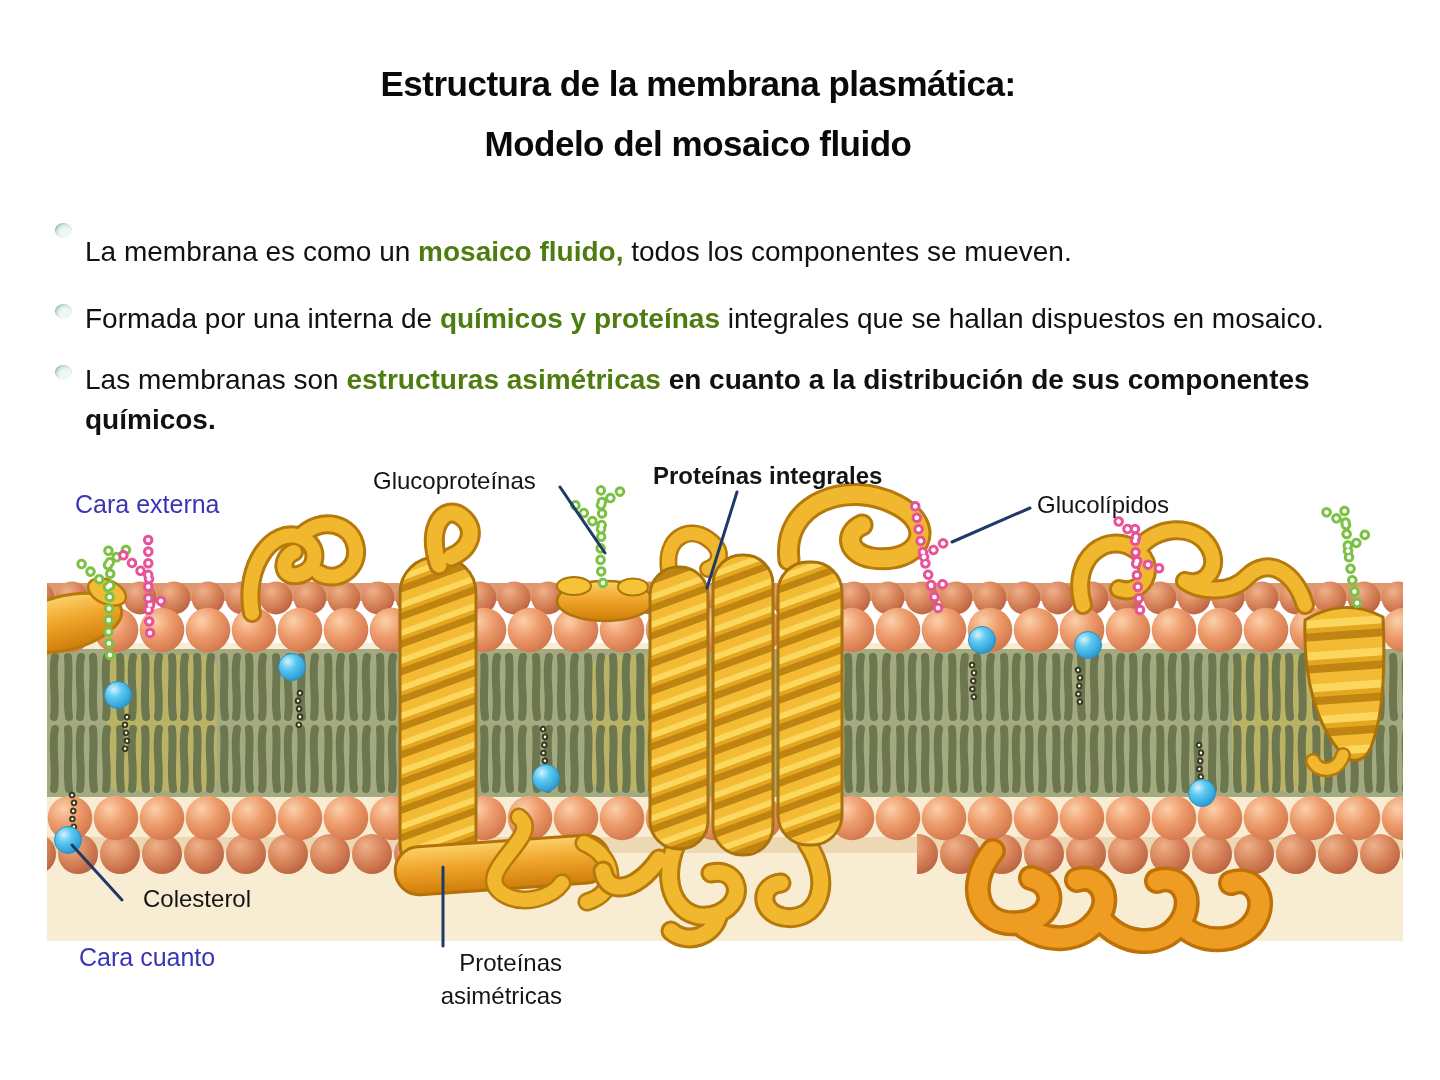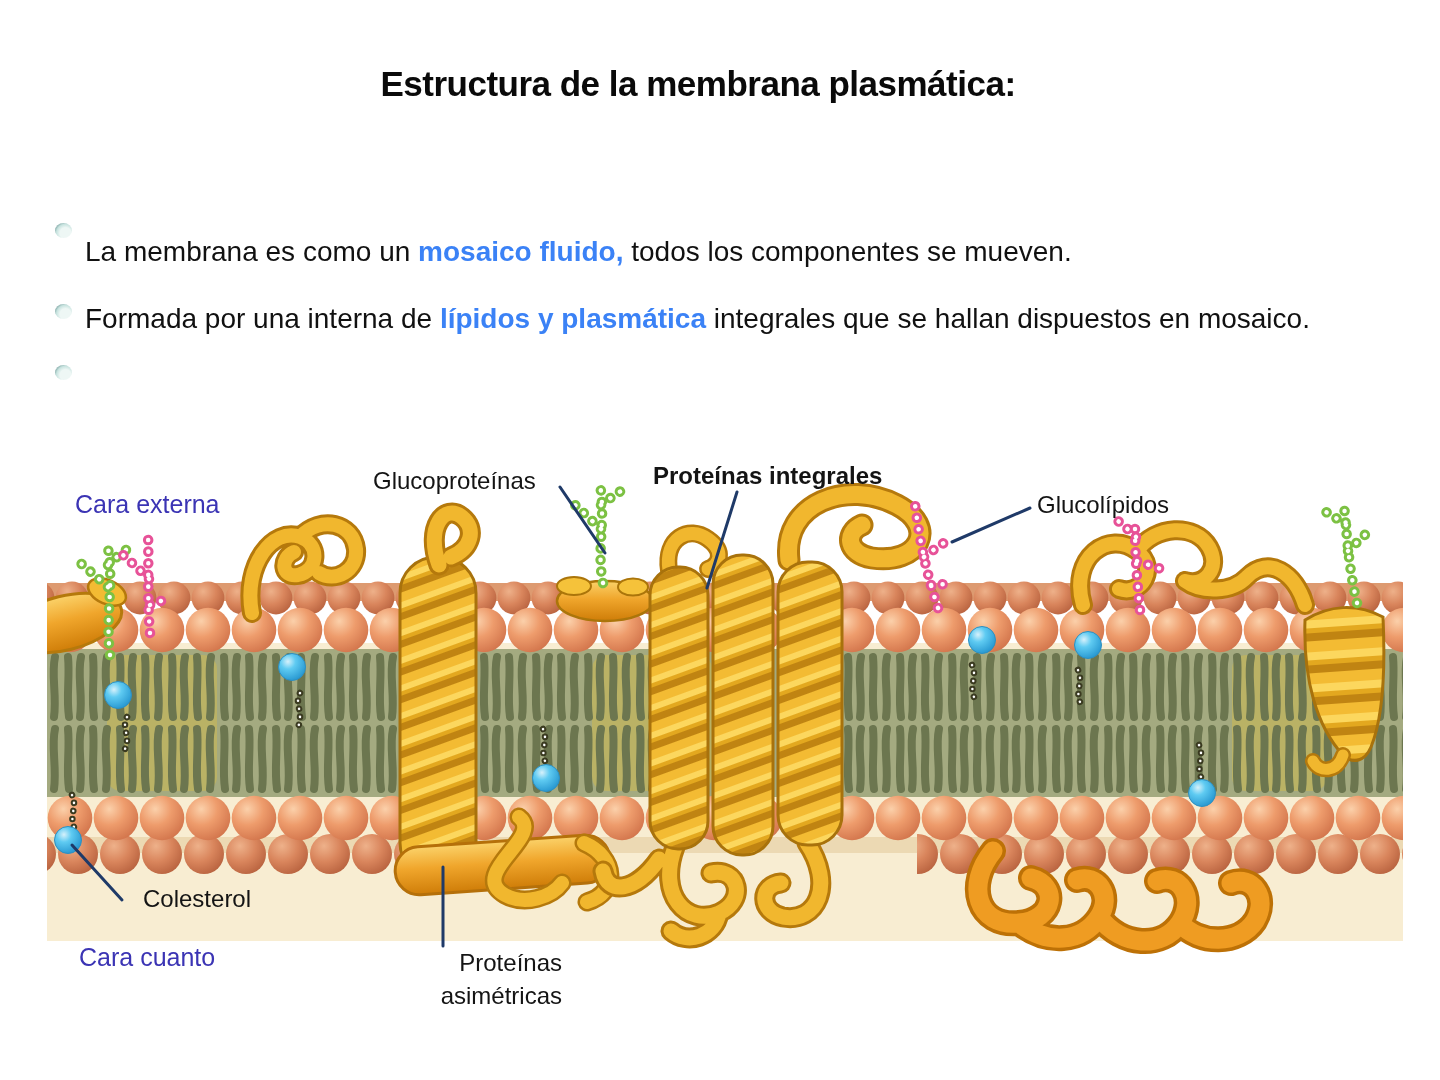--- a/index.html
+++ b/index.html
@@ -7,21 +7,21 @@
   .slide{position:absolute;inset:0;background:#ffffff;}
 
   
   .title{position:absolute;left:0;top:54px;width:1396px;text-align:center;
          font-weight:700;font-size:35px;line-height:60px;color:#0a0a0a;letter-spacing:-0.5px;}
 
   
   .bullet-dot{position:absolute;width:17px;height:15px;border-radius:50%;
     background:radial-gradient(circle at 62% 68%, #eef7f5 0 38%, #c6e2de 62%, #7fa5a4 80%, #20303a 100%);}
   .bullet-text{position:absolute;left:85px;width:1310px;font-size:28px;line-height:40px;color:#111;margin:0;}
-  .hl{color:#3b82f6;font-weight:700;text-align:right;}
+  .hl{color:#4d7c0f;font-weight:700;text-align:right;}
   .b{font-weight:700;}
   .line2{display:block;font-weight:700;}
 
   
   .diagram{position:absolute;left:47px;top:465px;width:1356px;height:545px;}
   .diagram svg{position:absolute;left:0;top:0;}
   .dlabel{position:absolute;font-size:24px;color:#141414;white-space:nowrap;}
   .dlabel.blue{color:#3b34b4;font-size:25px;margin-left:14px;}
   .dlabel.center{text-align:right;white-space:normal;line-height:33px;}
 
@@ -40,29 +40,31 @@
   .lead{stroke:#1f3a68;stroke-width:3;stroke-linecap:round;}
   .helix{stroke:#a8720c;stroke-width:3;}
 </style>
 </head>
 <body>
 
 <div class="slide">
 
   <div class="title">
     <div>Estructura de la membrana plasmática:</div>
+    <div>Modelo del mosaico fluido</div>
   </div>
 
   <div class="bullet-dot" style="left:55px;top:223px;"></div>
   <p class="bullet-text" style="top:232px;"><span>La membrana es como un </span><span class="hl">mosaico fluido, </span><span> todos los componentes se mueven.</span></p>
 
   <div class="bullet-dot" style="left:55px;top:304px;"></div>
-  <p class="bullet-text" style="top:299px;"><span>Formada por una interna de  </span><span class="hl">lípidos y  plasmática</span><span> integrales  que se hallan dispuestos en mosaico.</span></p>
+  <p class="bullet-text" style="top:299px;"><span>Formada por una interna de  </span><span class="hl">químicos y  proteínas</span><span> integrales  que se hallan dispuestos en mosaico.</span></p>
 
   <div class="bullet-dot" style="left:55px;top:365px;"></div>
+  <p class="bullet-text" style="top:360px;"><span>Las membranas son </span><span class="hl">estructuras asimétricas</span><span class="b"> en cuanto a la distribución de sus componentes</span><span class="line2">químicos.</span></p>
 
   <div class="diagram">
     <svg viewBox="0 0 1356 545" width="1356" height="545" xmlns="http://www.w3.org/2000/svg">
       <defs>
         <radialGradient id="gHead" cx="35%" cy="30%" r="80%">
           <stop offset="0" stop-color="#fbd0aa"></stop>
             <stop offset="0.45" stop-color="#ee9c6c"></stop>
             <stop offset="1" stop-color="#cf7048"></stop>
         </radialGradient>
         <radialGradient id="gHeadB" cx="35%" cy="30%" r="80%">

